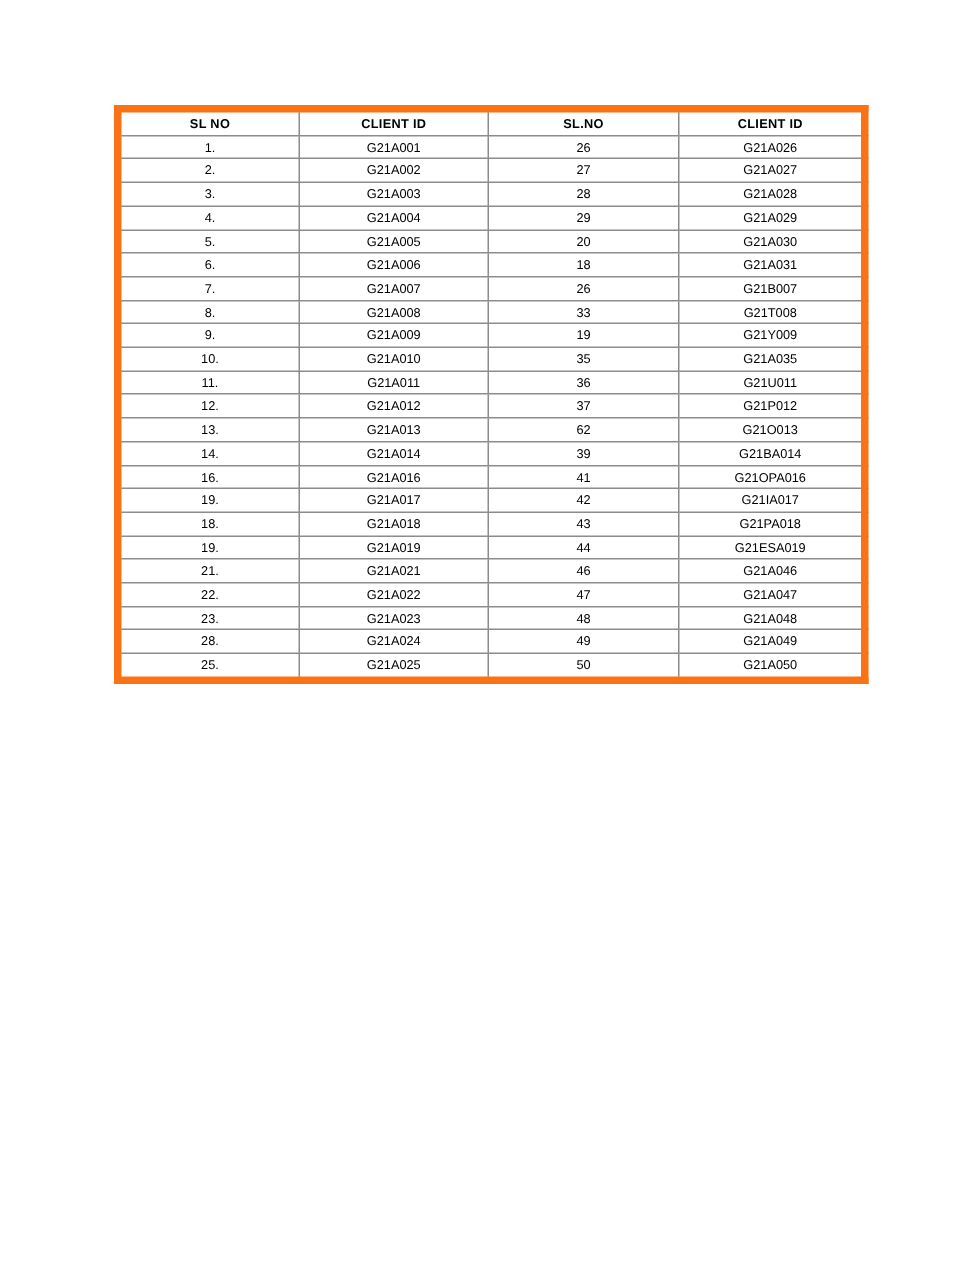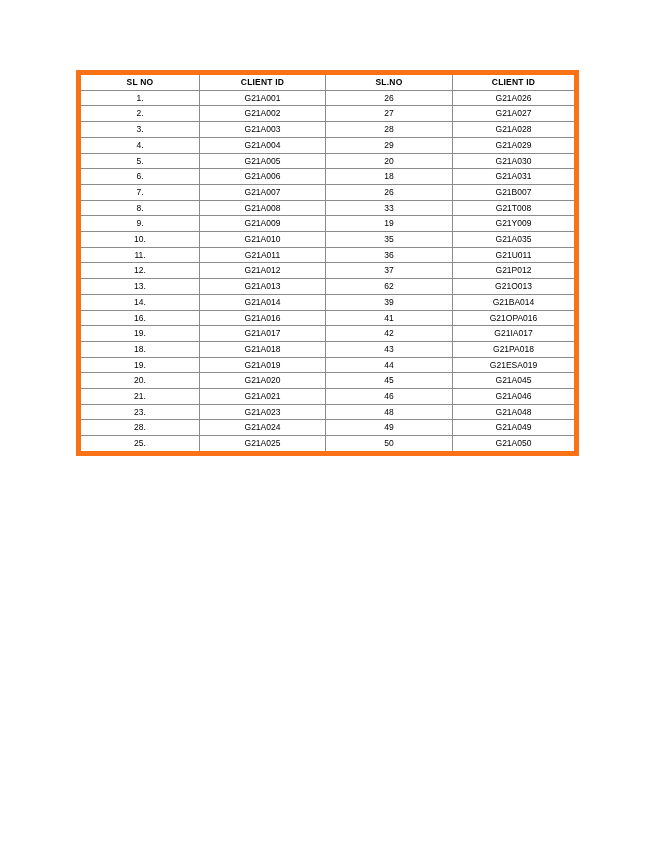--- a/index.html
+++ b/index.html
@@ -173,32 +173,32 @@
         <td class="cell-center">43</td>
         <td class="cell-center">G21PA018</td>
       </tr>
       <tr>
         <td class="cell-center">19.</td>
         <td class="cell-center">G21A019</td>
         <td class="cell-center">44</td>
         <td class="cell-center">G21ESA019</td>
       </tr>
       <tr>
-        <td class="cell-center">20.</td>
-        <td class="cell-center">G21A020</td>
-        <td class="cell-center">45</td>
-        <td class="cell-center">G21A045</td>
-      </tr>
-      <tr>
         <td class="cell-center">21.</td>
         <td class="cell-center">G21A021</td>
         <td class="cell-center">46</td>
         <td class="cell-center">G21A046</td>
       </tr>
       <tr>
+        <td class="cell-center">22.</td>
+        <td class="cell-center">G21A022</td>
+        <td class="cell-center">47</td>
+        <td class="cell-center">G21A047</td>
+      </tr>
+      <tr>
         <td class="cell-center">23.</td>
         <td class="cell-center">G21A023</td>
         <td class="cell-center">48</td>
         <td class="cell-center">G21A048</td>
       </tr>
       <tr>
         <td class="cell-center">28.</td>
         <td class="cell-center">G21A024</td>
         <td class="cell-center">49</td>
         <td class="cell-center">G21A049</td>

